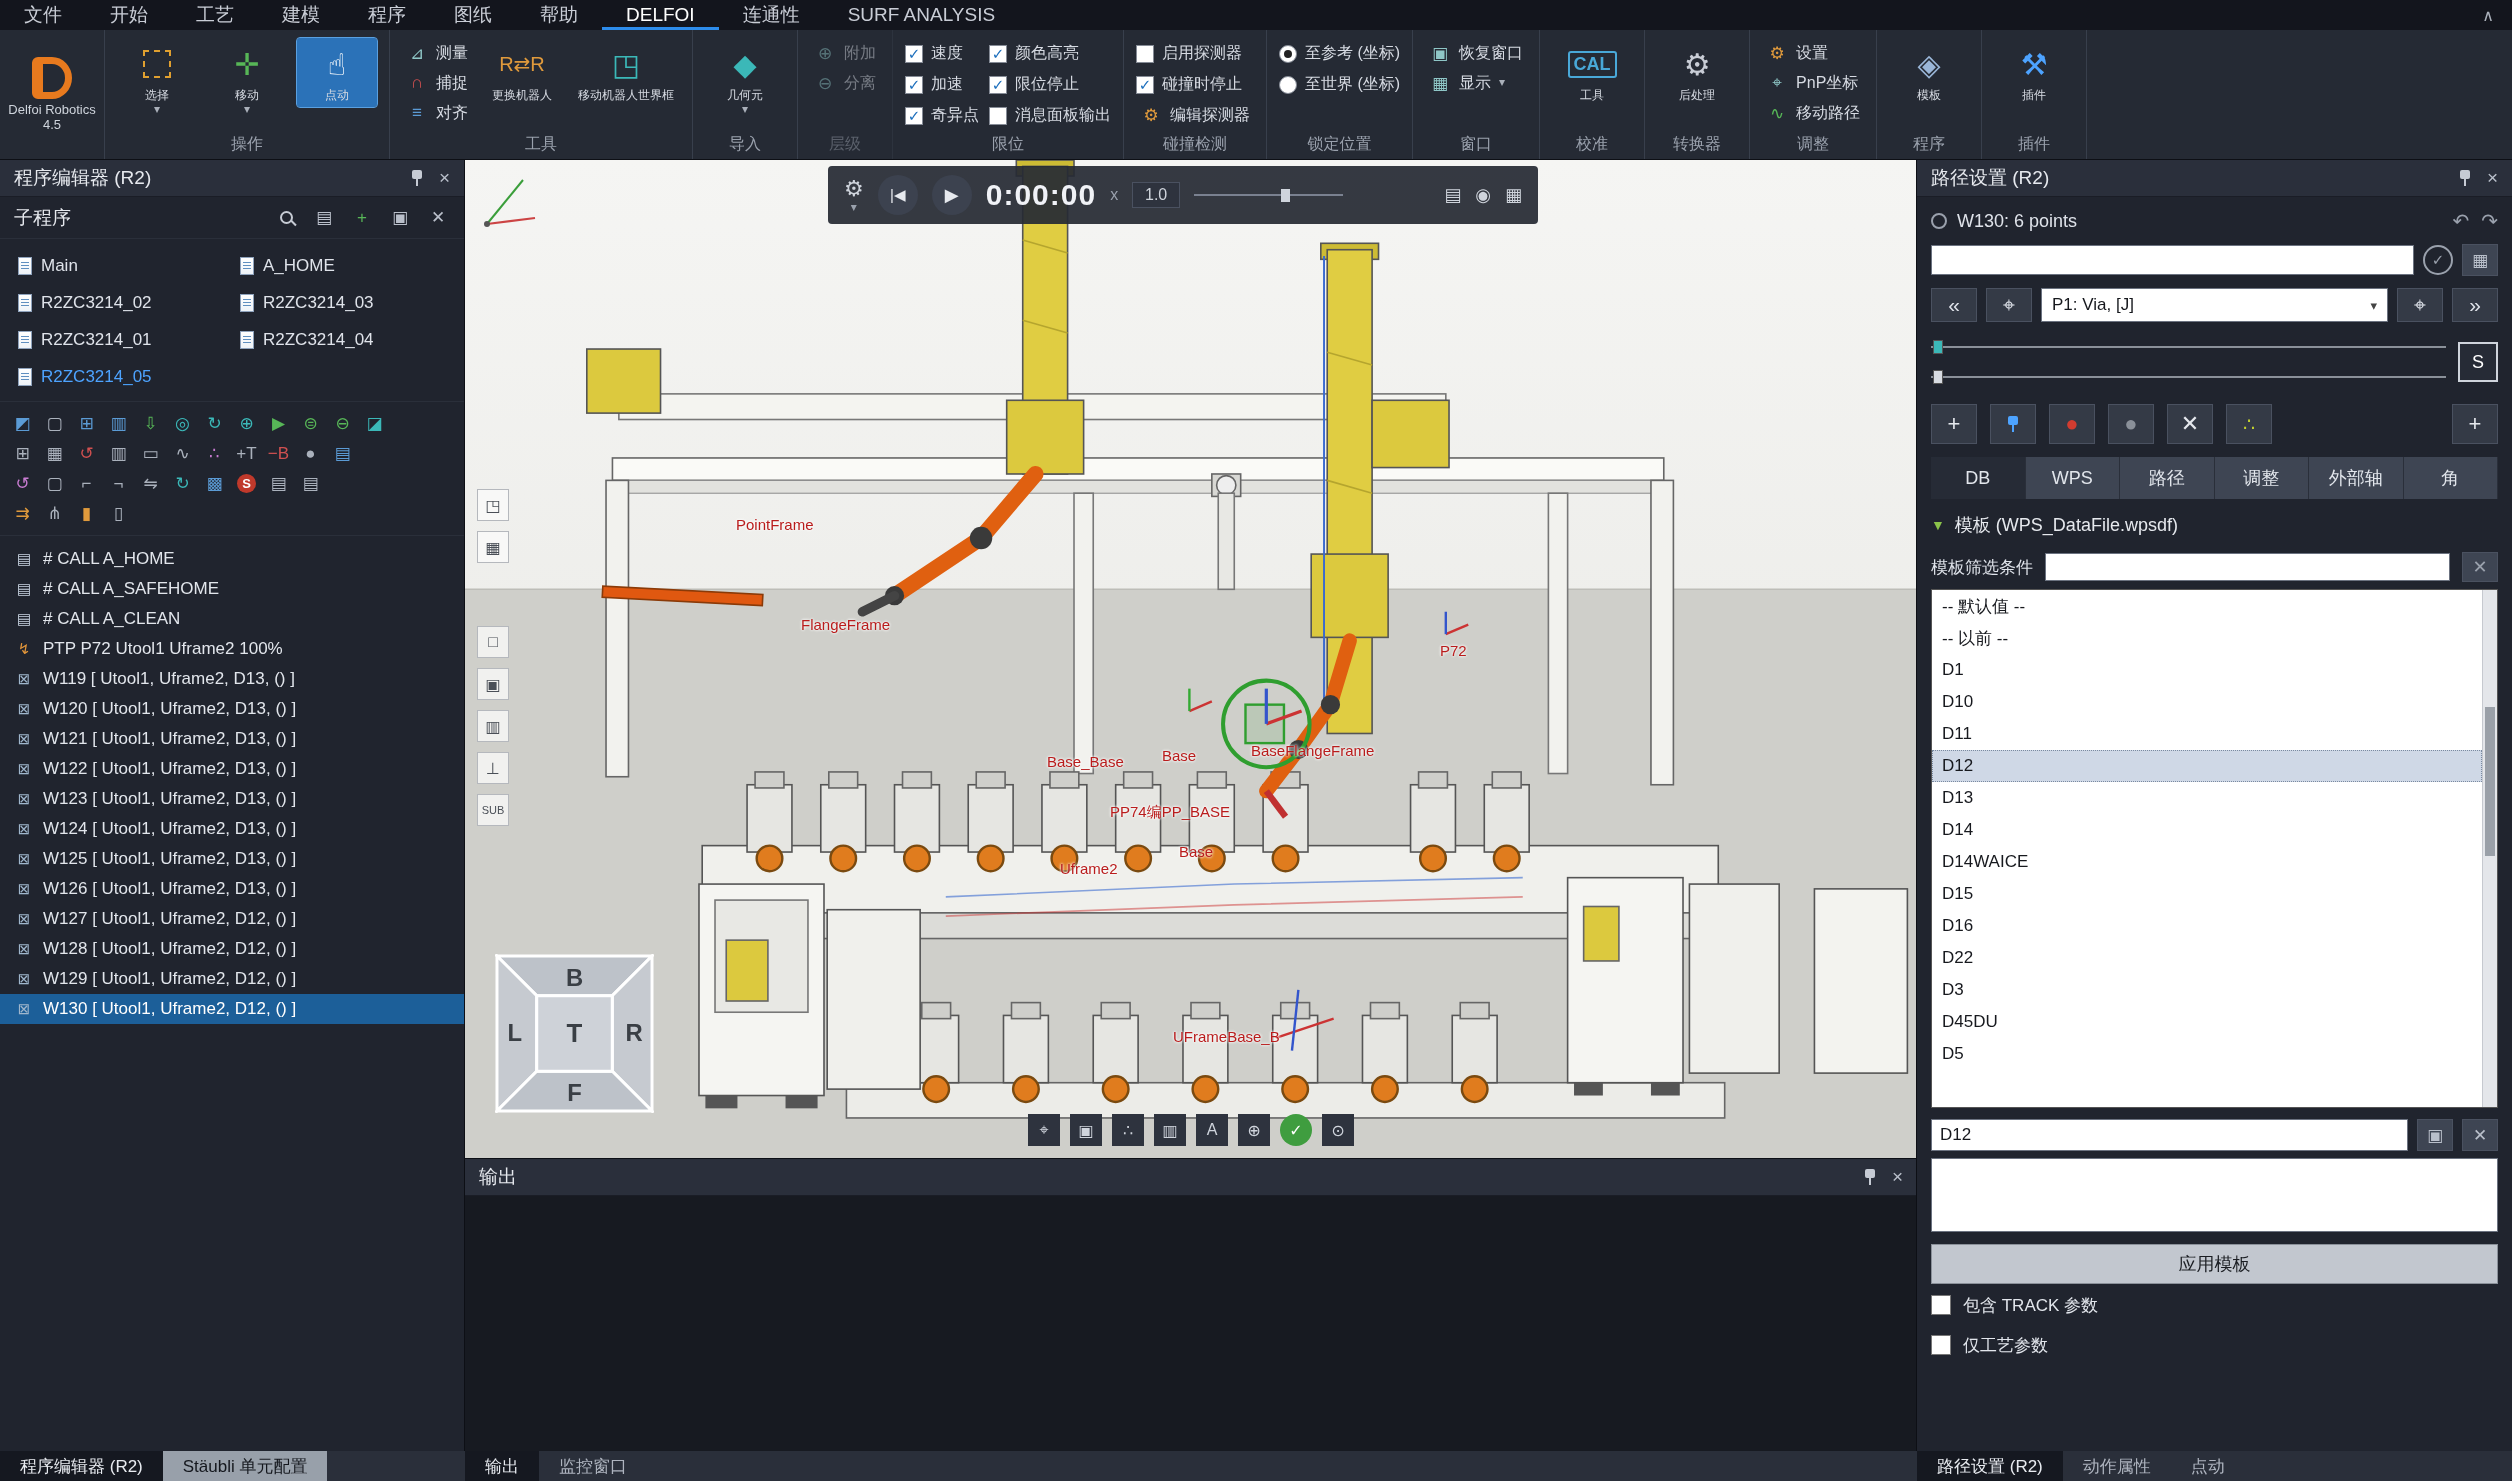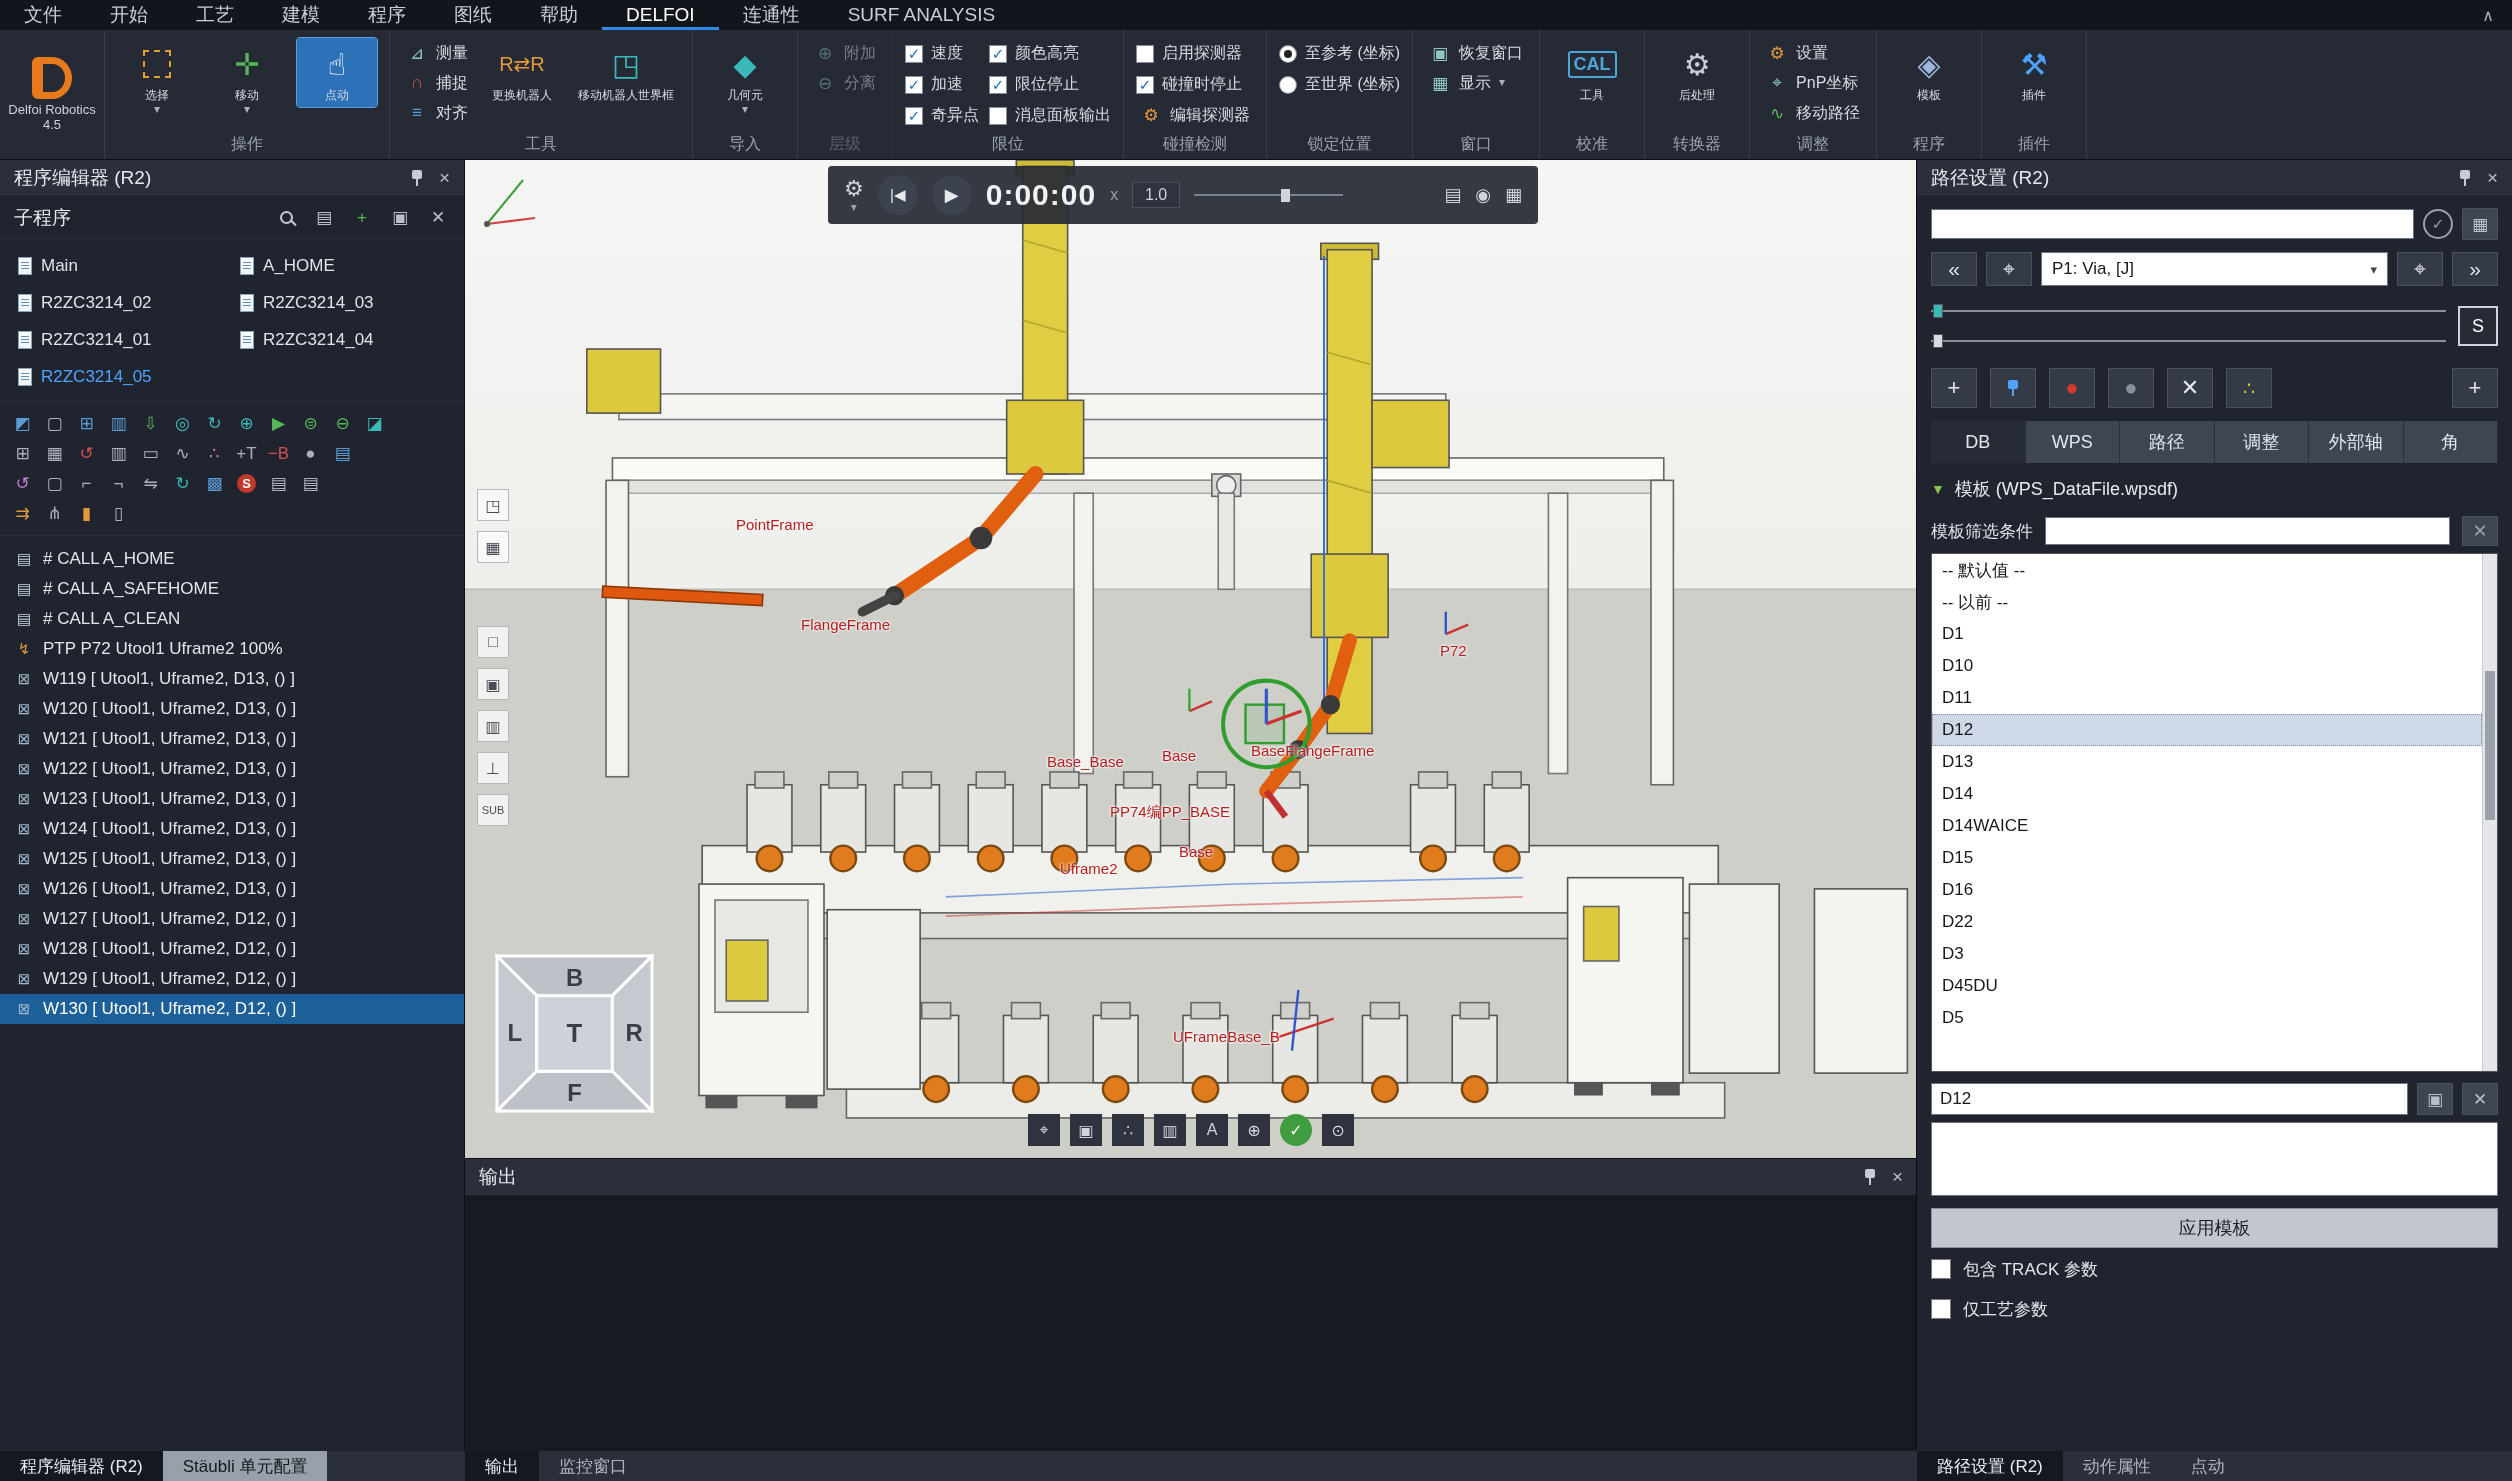--- a/index.html
+++ b/index.html
@@ -929,20 +929,28 @@
 
   <div id="right-panel">
     <div class="panel-titlebar">
       <span>路径设置 (R2)</span>
       <span class="tb-icons">
         <span class="pin-ic"></span>
         <span class="ic">×</span>
       </span>
     </div>
     <div class="rp-body">
+      <div class="point-row">
+        <span class="radio-sm"></span>
+        <span>W130: 6 points</span>
+        <span class="hist">
+          <span class="ic">↶</span>
+          <span class="ic">↷</span>
+        </span>
+      </div>
       <div class="input-row">
         <input class="rp-input" style="">
         <span class="round-btn">✓</span>
         <span class="sq-btn">▦</span>
       </div>
       <div class="nav-row">
         <span class="nav-btn">«</span>
         <span class="nav-btn">⌖</span>
         <div class="dropdown">
           <span>P1: Via, [J]</span>

